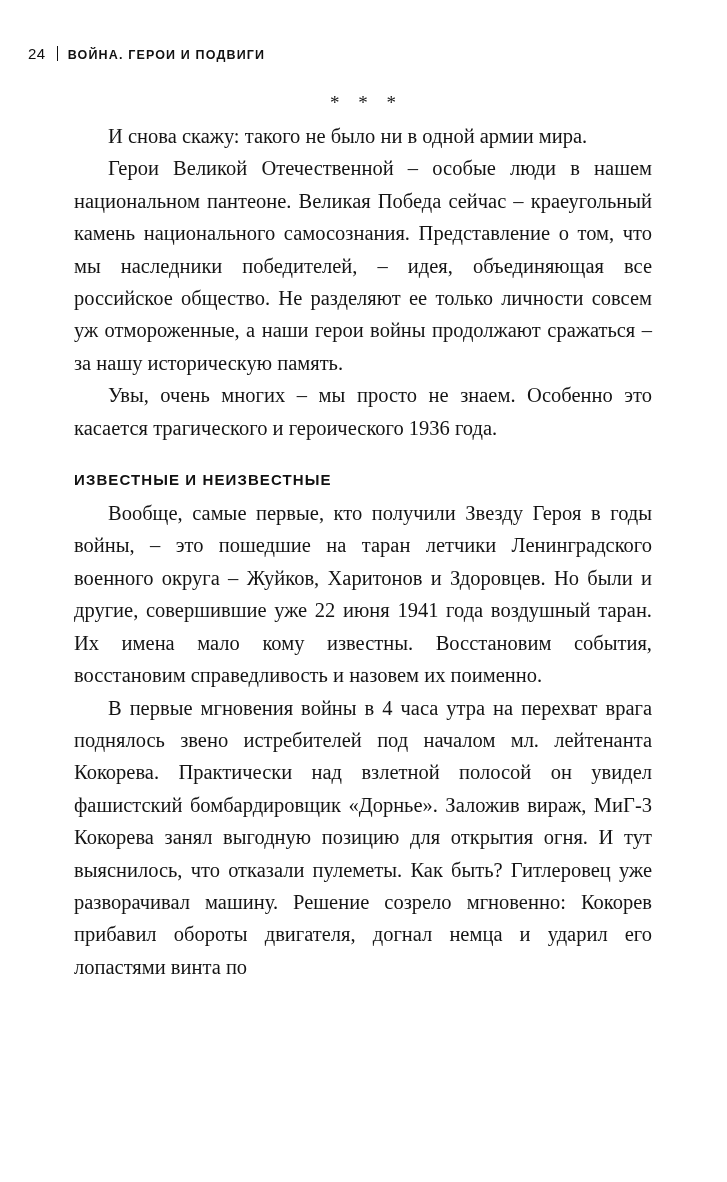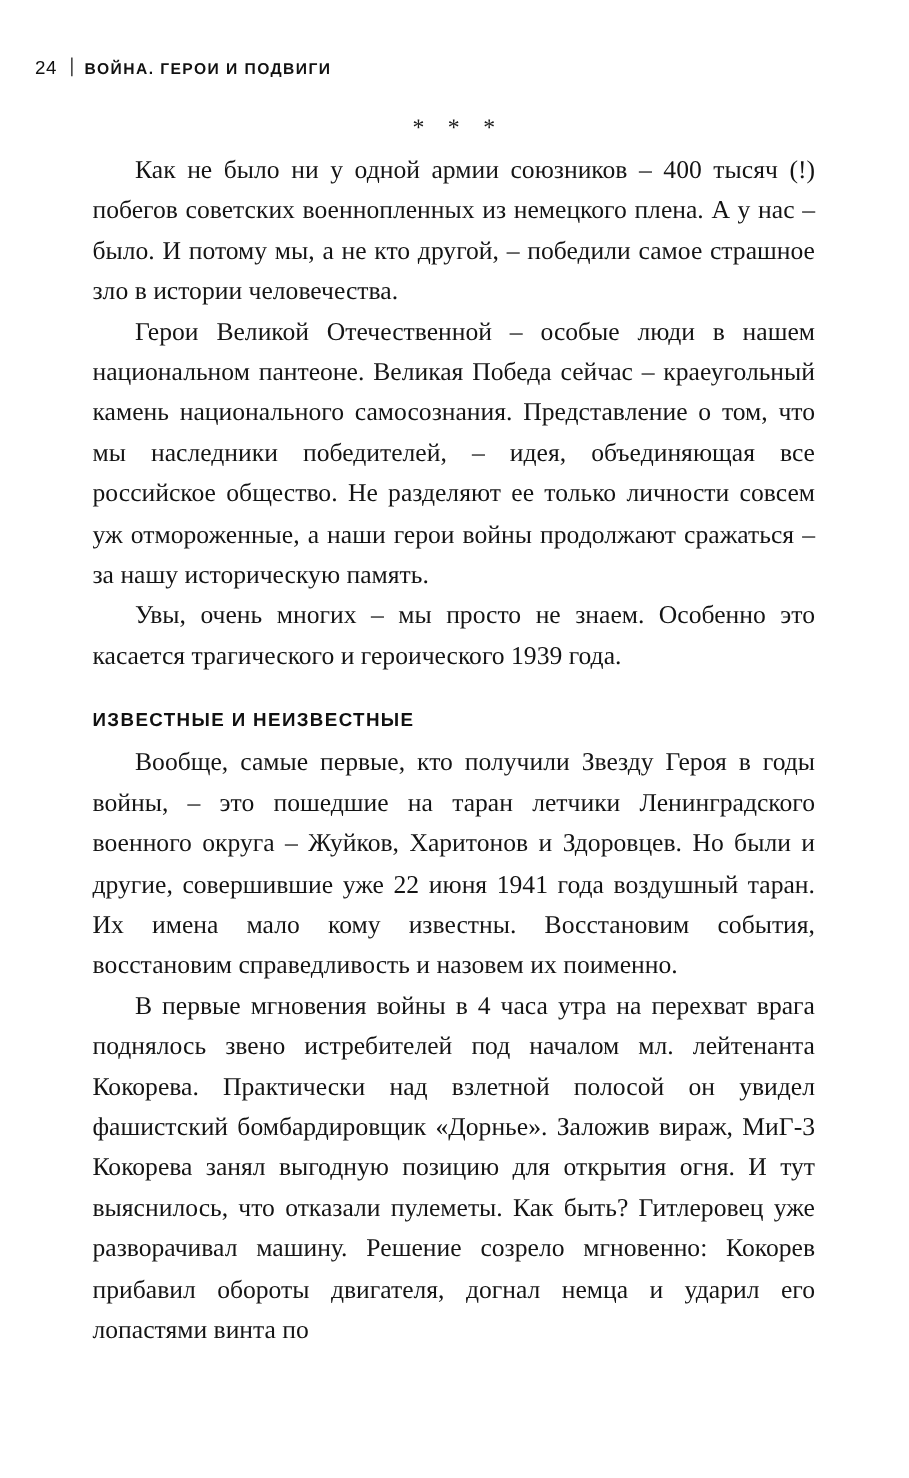--- a/index.html
+++ b/index.html
@@ -90,23 +90,23 @@
   <div class="header">
     <span class="page-number">24</span>
     <span class="header-rule"></span>
     <span class="header-title">ВОЙНА. ГЕРОИ И ПОДВИГИ</span>
   </div>
 
   <div class="content">
 
     <div class="asterisks">* * *</div>
 
-    <p class="body">Как не было ни у одной армии союзников – 400 тысяч (!) побегов советских военнопленных из немецкого плена. А у нас – было. И потому мы, а не кто другой, – победили самое страшное зло в истории человечества.</p>
+    <p class="body">И снова скажу: такого не было ни в одной армии мира.</p>
     <p class="body">Герои Великой Отечественной – особые люди в нашем национальном пантеоне. Великая Победа сейчас – краеугольный камень национального самосознания. Представление о том, что мы наследники победителей, – идея, объединяющая все российское общество. Не разделяют ее только личности совсем уж отмороженные, а наши герои войны продолжают сражаться – за нашу историческую память.</p>
-    <p class="body">Увы, очень многих – мы просто не знаем. Особенно это касается трагического и героического 1939 года.</p>
+    <p class="body">Увы, очень многих – мы просто не знаем. Особенно это касается трагического и героического 1936 года.</p>
 
     <h2 class="subhead">ИЗВЕСТНЫЕ И НЕИЗВЕСТНЫЕ</h2>
 
     <p class="body">Вообще, самые первые, кто получили Звезду Героя в годы войны, – это пошедшие на таран летчики Ленинградского военного округа – Жуйков, Харитонов и Здоровцев. Но были и другие, совершившие уже 22 июня 1941 года воздушный таран. Их имена мало кому известны. Восстановим события, восстановим справедливость и назовем их поименно.</p>
     <p class="body">В первые мгновения войны в 4 часа утра на перехват врага поднялось звено истребителей под началом мл. лейтенанта Кокорева. Практически над взлетной полосой он увидел фашистский бомбардировщик «Дорнье». Заложив вираж, МиГ-3 Кокорева занял выгодную позицию для открытия огня. И тут выяснилось, что отказали пулеметы. Как быть? Гитлеровец уже разворачивал машину. Решение созрело мгновенно: Кокорев прибавил обороты двигателя, догнал немца и ударил его лопастями винта по</p>
 
   </div>
 
 </div>
 

